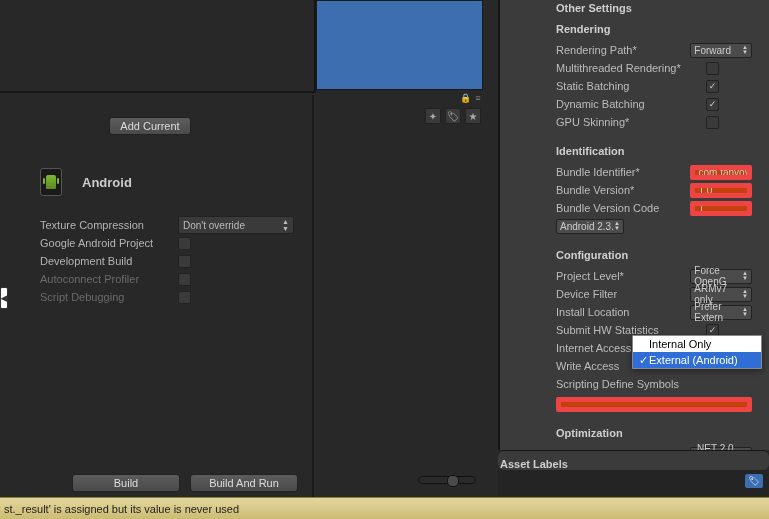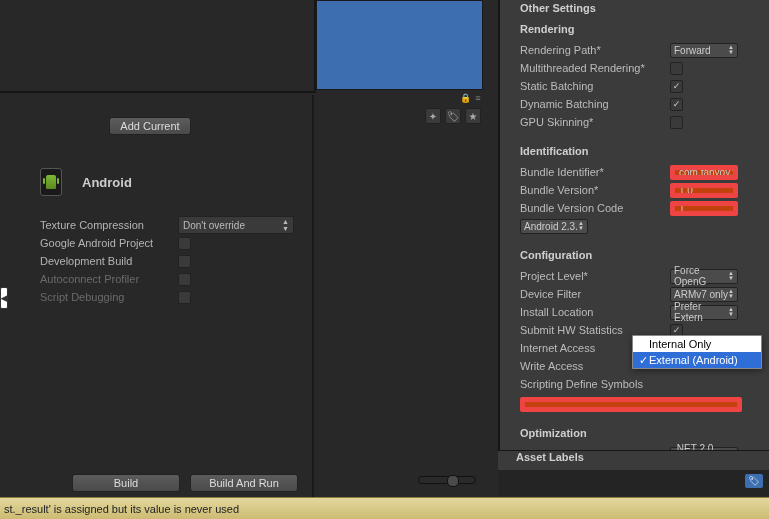--- a/index.html
+++ b/index.html
@@ -23,35 +23,35 @@
 .field-label { width:138px; color:#b4b4b4; }
 .field-label.disabled { color:#6a6a6a; }
 .dropdown { background:#3a3a3a; border:1px solid #222; border-radius:2px; color:#bbb; font-size:10px; padding:1px 4px; min-width:116px; position:relative; display:flex; justify-content:space-between; align-items:center; }
 .dropdown .arrows { font-size:7px; line-height:7px; display:flex; flex-direction:column; }
 .checkbox { width:13px; height:13px; background:#3a3a3a; border:1px solid #222; border-radius:2px; display:inline-flex; align-items:center; justify-content:center; font-size:9px; color:#ccc; }
 .build-row { position:absolute; left:72px; top:432px; display:flex; gap:10px;margin-top:42px; }
 .slider-dummy { position:absolute; left:418px; top:476px; width:58px; height:8px; background:#2a2a2a; border:1px solid #111; border-radius:4px; }
 .slider-dummy::after { content:""; position:absolute; left:28px; top:-2px; width:10px; height:10px; background:#4a4a4a; border:1px solid #111; border-radius:5px; }
 .side-handle { position:absolute; left:0; top:287px; width:8px; height:22px; background:#fff; border:1px solid #333; border-radius:2px; display:flex; align-items:center; justify-content:center; color:#333; font-size:9px; }
 .right-panel { position:absolute; left:498px; top:0; width:271px; height:450px; background:#3b3b3b; border-left:2px solid #161616; overflow:hidden; }
-.right-panel .inner { padding:2px 17px 0 20px; }
+.right-panel .inner { padding:2px 17px 0 20px;margin-left:36px; }
 .sec-heading { font-weight:bold; color:#cfcfcf; font-size:11px; margin:9px 0 6px 0; }
 .sec-heading.top { margin-top:0; }
 .sec-heading.sub { margin-top:14px; }
 .rp-row { display:flex; align-items:center; height:18px; }
 .rp-label { width:150px; color:#bcbcbc; }
 .rp-dropdown { background:#4b4b4b; border:1px solid #222; border-radius:2px; color:#ccc; font-size:10px; padding:0 3px; width:68px; height:15px; display:flex; justify-content:space-between; align-items:center; }
 .rp-dropdown .arrows { font-size:6px; line-height:5px; display:flex; flex-direction:column; }
 .rp-input { background:#c2410c; border:5px solid #ef4444; border-radius:2px; color:#ccc; font-size:10px; padding:0 4px; width:68px; height:15px; display:flex; align-items:center; overflow:hidden; white-space:nowrap; }
 .rp-input.full { width:222px; }
 .popup { position:absolute; left:632px; top:335px; width:130px; background:#fff; border:1px solid #888; border-radius:1px; box-shadow:0 2px 6px rgba(0,0,0,.4); z-index:10; }
 .popup-item { font-size:11px; color:#000; padding:2px 6px 2px 16px; position:relative; }
 .popup-item.selected { background:#2e6ed6; color:#fff; }
 .popup-item .chk { position:absolute; left:6px; top:2px; font-size:11px; }
-.asset-labels-bar { position:absolute; left:498px; top:450px; width:271px; height:20px; background:#3b3b3b; border-top:1px solid #161616; display:flex; align-items:flex-start; padding-left:18px; font-weight:bold; color:#cfcfcf; }
+.asset-labels-bar { position:absolute; left:498px; top:450px; width:271px; height:20px; background:#3b3b3b; border-top:1px solid #161616; display:flex; align-items:flex-end; padding-left:2px; font-weight:bold; color:#cfcfcf;border-radius:6px; }
 .asset-dark { position:absolute; left:498px; top:470px; width:271px; height:26px; background:#242424; }
 .tag-icon { position:absolute; right:6px; top:474px; width:18px; height:14px; background:#3d6fb0; border-radius:2px; display:flex; align-items:center; justify-content:center; font-size:9px; color:#fff; }
 .warning-bar { position:absolute; left:0; top:497px; width:769px; height:22px; background:#d8c98a; background:linear-gradient(#e3d79c,#ccbb73); display:flex; align-items:center; padding-left:4px; color:#222; border-top:1px solid #8a7d40; }
 .divider-mid { position:absolute; left:312px; top:95px; width:2px; height:402px; background:#1a1a1a; }
 .lock-area { position:absolute; left:460px; top:93px; display:flex; gap:4px; }
 .tiny { font-size:9px; color:#888; }
 </style>
 </head>
 <body>
 

